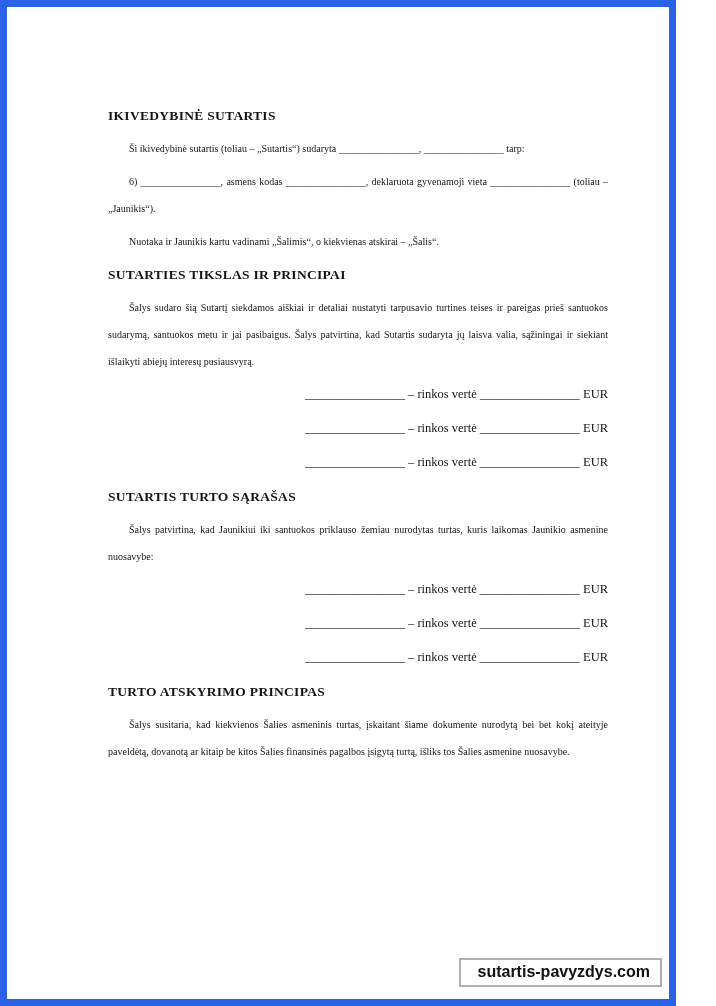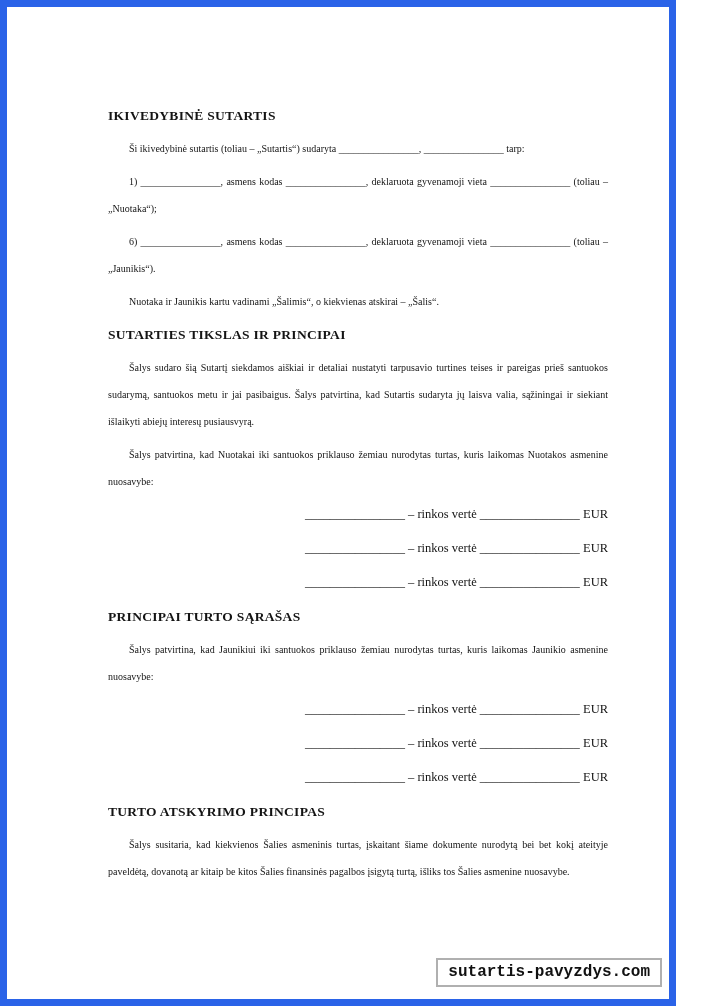--- a/index.html
+++ b/index.html
@@ -49,47 +49,45 @@
     margin: 0 0 7px 0;
     white-space: nowrap;
     text-align: right;
   }
   .watermark {
     position: absolute;
     right: 7px;
     bottom: 12px;
     background: #ffffff;
     border: 2px solid #b0b0b0;
-    padding: 2px 10px 3px 10px;
-    font-family: Liberation Mono, monospace;
+    padding: 2px 10px 3px 16px;
+    font-family: Liberation Sans, sans-serif;
     font-weight: bold;
     font-size: 16px;
     color: #111111;
     line-height: 20px;
     white-space: nowrap;
   }
 </style>
 </head>
 <body>
 
 <div class="frame">
   <div class="page">
     <div class="doc-body">
         <h2 class="heading">IKIVEDYBINĖ SUTARTIS</h2>
         <p class="paragraph">Ši ikivedybinė sutartis (toliau – „Sutartis“) sudaryta ________________, ________________ tarp:</p>
-        <p class="paragraph">1) ________________, asmens kodas ________________, deklaruota gyvenamoji vieta ________________ (toliau – „Nuotaka“);</p>
         <p class="paragraph">6) ________________, asmens kodas ________________, deklaruota gyvenamoji vieta ________________ (toliau – „Jaunikis“).</p>
         <p class="paragraph">Nuotaka ir Jaunikis kartu vadinami „Šalimis“, o kiekvienas atskirai – „Šalis“.</p>
         <h2 class="heading">SUTARTIES TIKSLAS IR PRINCIPAI</h2>
         <p class="paragraph">Šalys sudaro šią Sutartį siekdamos aiškiai ir detaliai nustatyti tarpusavio turtines teises ir pareigas prieš santuokos sudarymą, santuokos metu ir jai pasibaigus. Šalys patvirtina, kad Sutartis sudaryta jų laisva valia, sąžiningai ir siekiant išlaikyti abiejų interesų pusiausvyrą.</p>
-        <p class="paragraph">Šalys patvirtina, kad Nuotakai iki santuokos priklauso žemiau nurodytas turtas, kuris laikomas Nuotakos asmenine nuosavybe:</p>
         <p class="blank">________________ – rinkos vertė ________________ EUR</p>
         <p class="blank">________________ – rinkos vertė ________________ EUR</p>
         <p class="blank">________________ – rinkos vertė ________________ EUR</p>
-        <h2 class="heading">PRINCIPAI TURTO SĄRAŠAS</h2>
+        <h2 class="heading">SUTARTIS TURTO SĄRAŠAS</h2>
         <p class="paragraph">Šalys patvirtina, kad Jaunikiui iki santuokos priklauso žemiau nurodytas turtas, kuris laikomas Jaunikio asmenine nuosavybe:</p>
         <p class="blank">________________ – rinkos vertė ________________ EUR</p>
         <p class="blank">________________ – rinkos vertė ________________ EUR</p>
         <p class="blank">________________ – rinkos vertė ________________ EUR</p>
         <h2 class="heading">TURTO ATSKYRIMO PRINCIPAS</h2>
         <p class="paragraph">Šalys susitaria, kad kiekvienos Šalies asmeninis turtas, įskaitant šiame dokumente nurodytą bei bet kokį ateityje paveldėtą, dovanotą ar kitaip be kitos Šalies finansinės pagalbos įsigytą turtą, išliks tos Šalies asmenine nuosavybe.</p>
       </div>
   </div>
   <div class="watermark">sutartis-pavyzdys.com</div>
 </div>

